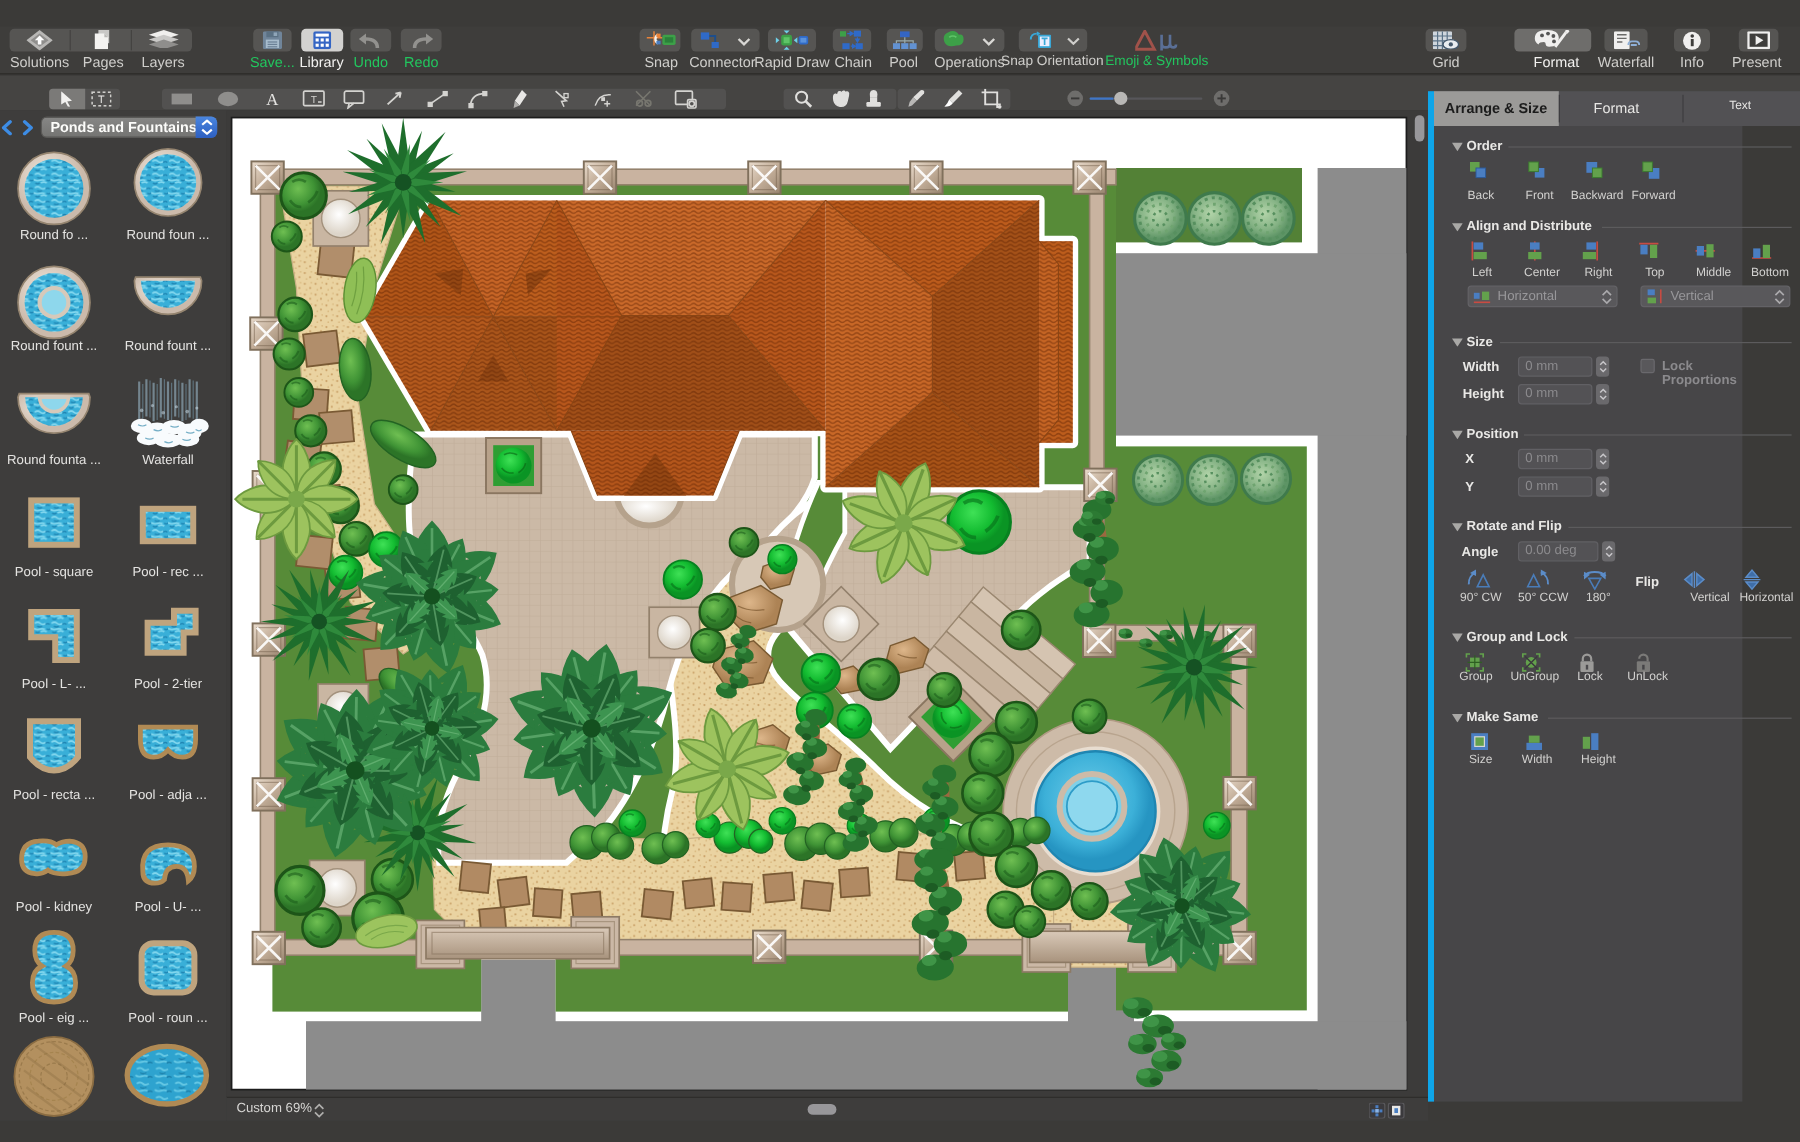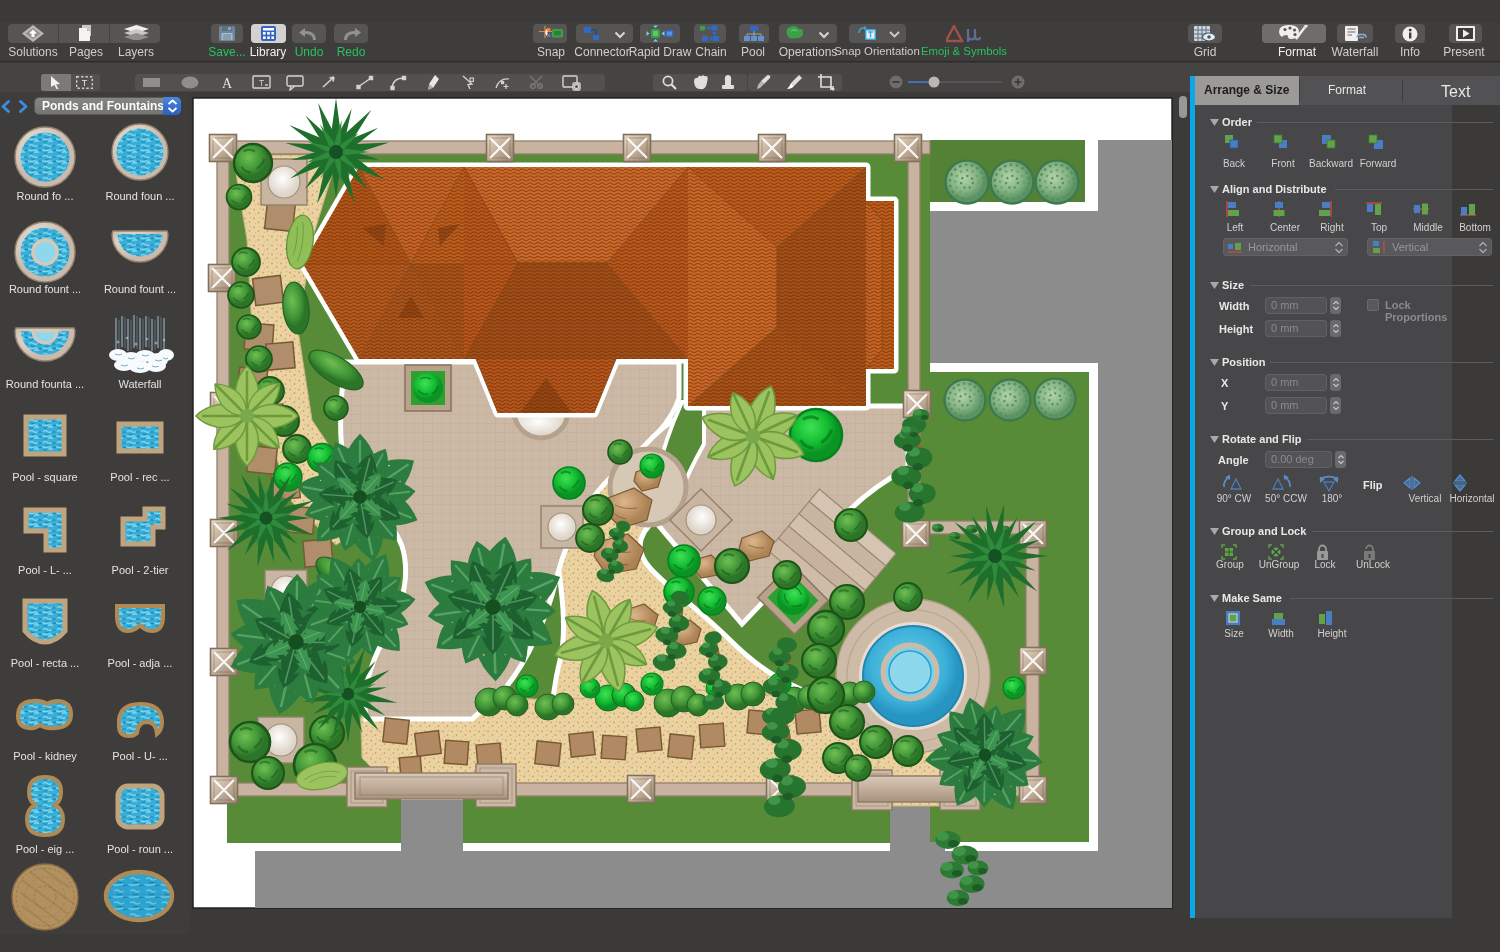--- a/index.html
+++ b/index.html
@@ -1035,30 +1035,50 @@
         <use href="#palm" transform="translate(296,642) scale(7.0) rotate(25)"></use>
         <use href="#palm" transform="translate(360,607) scale(5.6) rotate(-30)"></use>
         <use href="#palm" transform="translate(493,607) scale(7.0) rotate(10)"></use>
         <use href="#palm" transform="translate(985,755) scale(5.8) rotate(-15)"></use>
       </g>
 
       <rect x="1179" y="96" width="8" height="22" rx="4" fill="#98979a"></rect>
     </svg>
   </div>
 
+  <div id="zoombar">
+    <div class="abs" style="left:8px;top:3px;font-size:11px;color:#d6d5d3;">Custom 69%</div>
+    <svg class="abs" style="left:72px;top:4px" width="10" height="13" viewBox="0 0 10 13">
+        <path d="M1.5,5 L5,1.5 L8.5,5 M1.5,8 L5,11.5 L8.5,8" fill="none" stroke="#b0afad" stroke-width="1.4"></path>
+      </svg>
+    <div class="abs" style="left:484px;top:5px;width:24px;height:9px;border-radius:5px;background:#98979a;"></div>
+    <svg class="abs" style="left:952px;top:4px" width="30" height="13" viewBox="0 0 30 13">
+        <rect x="0" y="0" width="13" height="13" rx="2" fill="#3b3a3d" stroke="#5a595c"></rect>
+        <g fill="#4a7ec2">
+          <rect x="2" y="5.5" width="2.5" height="2.5"></rect>
+          <rect x="8.5" y="5.5" width="2.5" height="2.5"></rect>
+          <rect x="5.2" y="2" width="2.5" height="2.5"></rect>
+          <rect x="5.2" y="8.8" width="2.5" height="2.5"></rect>
+          <rect x="5" y="5.2" width="3" height="3" fill="#8ab4e8"></rect>
+        </g>
+        <rect x="16" y="0" width="13" height="13" rx="2" fill="#3b3a3d" stroke="#5a595c"></rect>
+        <rect x="19" y="2.5" width="7" height="8" fill="#e8e7e5"></rect>
+        <rect x="21" y="4.5" width="3" height="4" fill="#4a7ec2"></rect>
+      </svg>
+  </div>
 
   <div id="rightpanel">
 
     <div class="abs" style="left:0;top:0;width:310px;height:29px;background:#525154;"></div>
     <div class="abs" style="left:0;top:0;width:104px;height:29px;background:#9b9a98;"></div>
     <div class="abs" style="left:9px;top:7px;font-size:12px;font-weight:bold;color:#1c1c1c;">Arrange &amp; Size</div>
     <div class="abs" style="left:104px;top:3px;width:1px;height:23px;background:#3e3d40;"></div>
     <div class="abs" style="left:133px;top:7px;font-size:12px;color:#e8e7e5;">Format</div>
     <div class="abs" style="left:207px;top:3px;width:1px;height:23px;background:#3e3d40;"></div>
-    <div class="abs" style="left:246px;top:7px;font-size:16px;color:#e8e7e5;">Text</div>
+    <div class="abs" style="left:246px;top:7px;font-size:10px;color:#e8e7e5;">Text</div>
 
     <svg class="abs" style="left:15px;top:42px" width="9" height="8" viewBox="0 0 9 8">
         <path d="M0,1 h9 l-4.5,7 z" fill="#a9a8a6"></path>
       </svg>
     <div class="sechead" style="left:27px;top:40px;">Order</div>
     <div class="secrule" style="left:62px;top:46px;width:236px;"></div>
     <svg class="abs" style="left:28px;top:58px" width="160" height="16" viewBox="0 0 160 16">
       <g>
           <rect x="2" y="1" width="8" height="8" fill="#63a14c"></rect>
           <rect x="7" y="6" width="8" height="8" fill="#4a7ec2" stroke="#2c5a9a" stroke-width="0.8"></rect>

